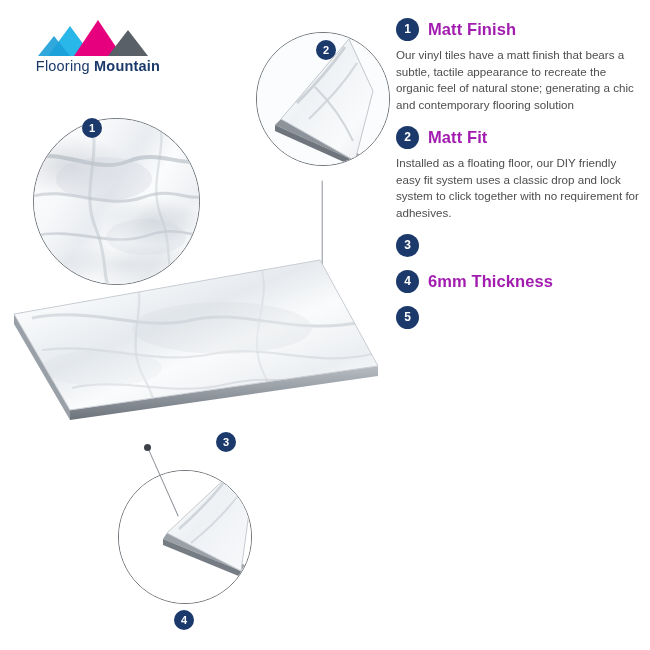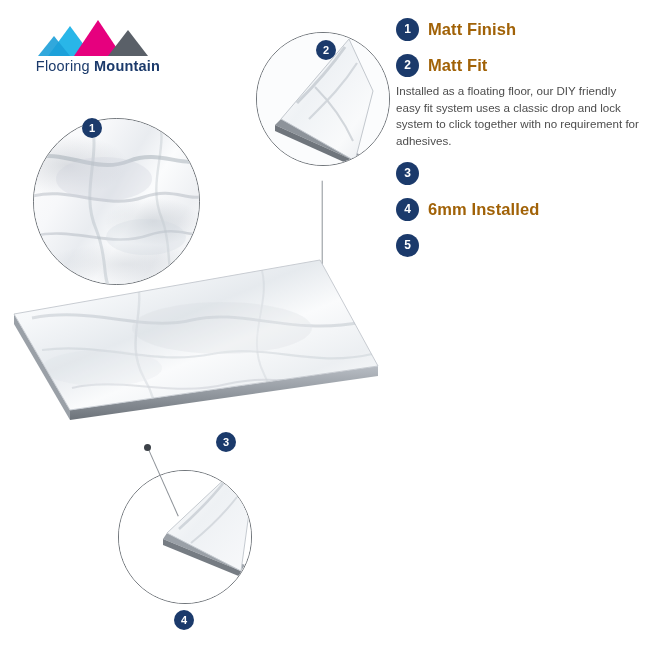--- a/index.html
+++ b/index.html
@@ -148,21 +148,21 @@
     background: #1b3a6b;
     color: #fff;
     font-size: 12px;
     font-weight: bold;
     line-height: 23px;
     text-align: center;
   }
   .feature-title {
     font-size: 16.5px;
     font-weight: bold;
-    color: #a16207;
+    color: #a21caf;
     letter-spacing: .1px;
   }
   .feature-body {
     font-size: 11.6px;
     line-height: 16.5px;
     color: #4d4d4d;
     padding-left: 0px;
   }
 </style>
 </head>
@@ -297,40 +297,41 @@
 
   </div>
 
   <div id="features">
 
     <div class="feature">
       <div class="feature-head">
         <div class="feature-num">1</div>
         <div class="feature-title">Matt Finish</div>
       </div>
+      <div class="feature-body">Our vinyl tiles have a matt finish that bears a subtle, tactile appearance to recreate the organic feel of natural stone; generating a chic and contemporary flooring solution</div>
     </div>
 
     <div class="feature">
       <div class="feature-head">
         <div class="feature-num">2</div>
         <div class="feature-title">Matt Fit</div>
       </div>
       <div class="feature-body">Installed as a floating floor, our DIY friendly easy fit system uses a classic drop and lock system to click together with no requirement for adhesives.</div>
     </div>
 
     <div class="feature">
       <div class="feature-head">
         <div class="feature-num">3</div>
       </div>
     </div>
 
     <div class="feature">
       <div class="feature-head">
         <div class="feature-num">4</div>
-        <div class="feature-title">6mm Installed</div>
+        <div class="feature-title">6mm Thickness</div>
       </div>
     </div>
 
     <div class="feature">
       <div class="feature-head">
         <div class="feature-num">5</div>
       </div>
     </div>
 
   </div>

